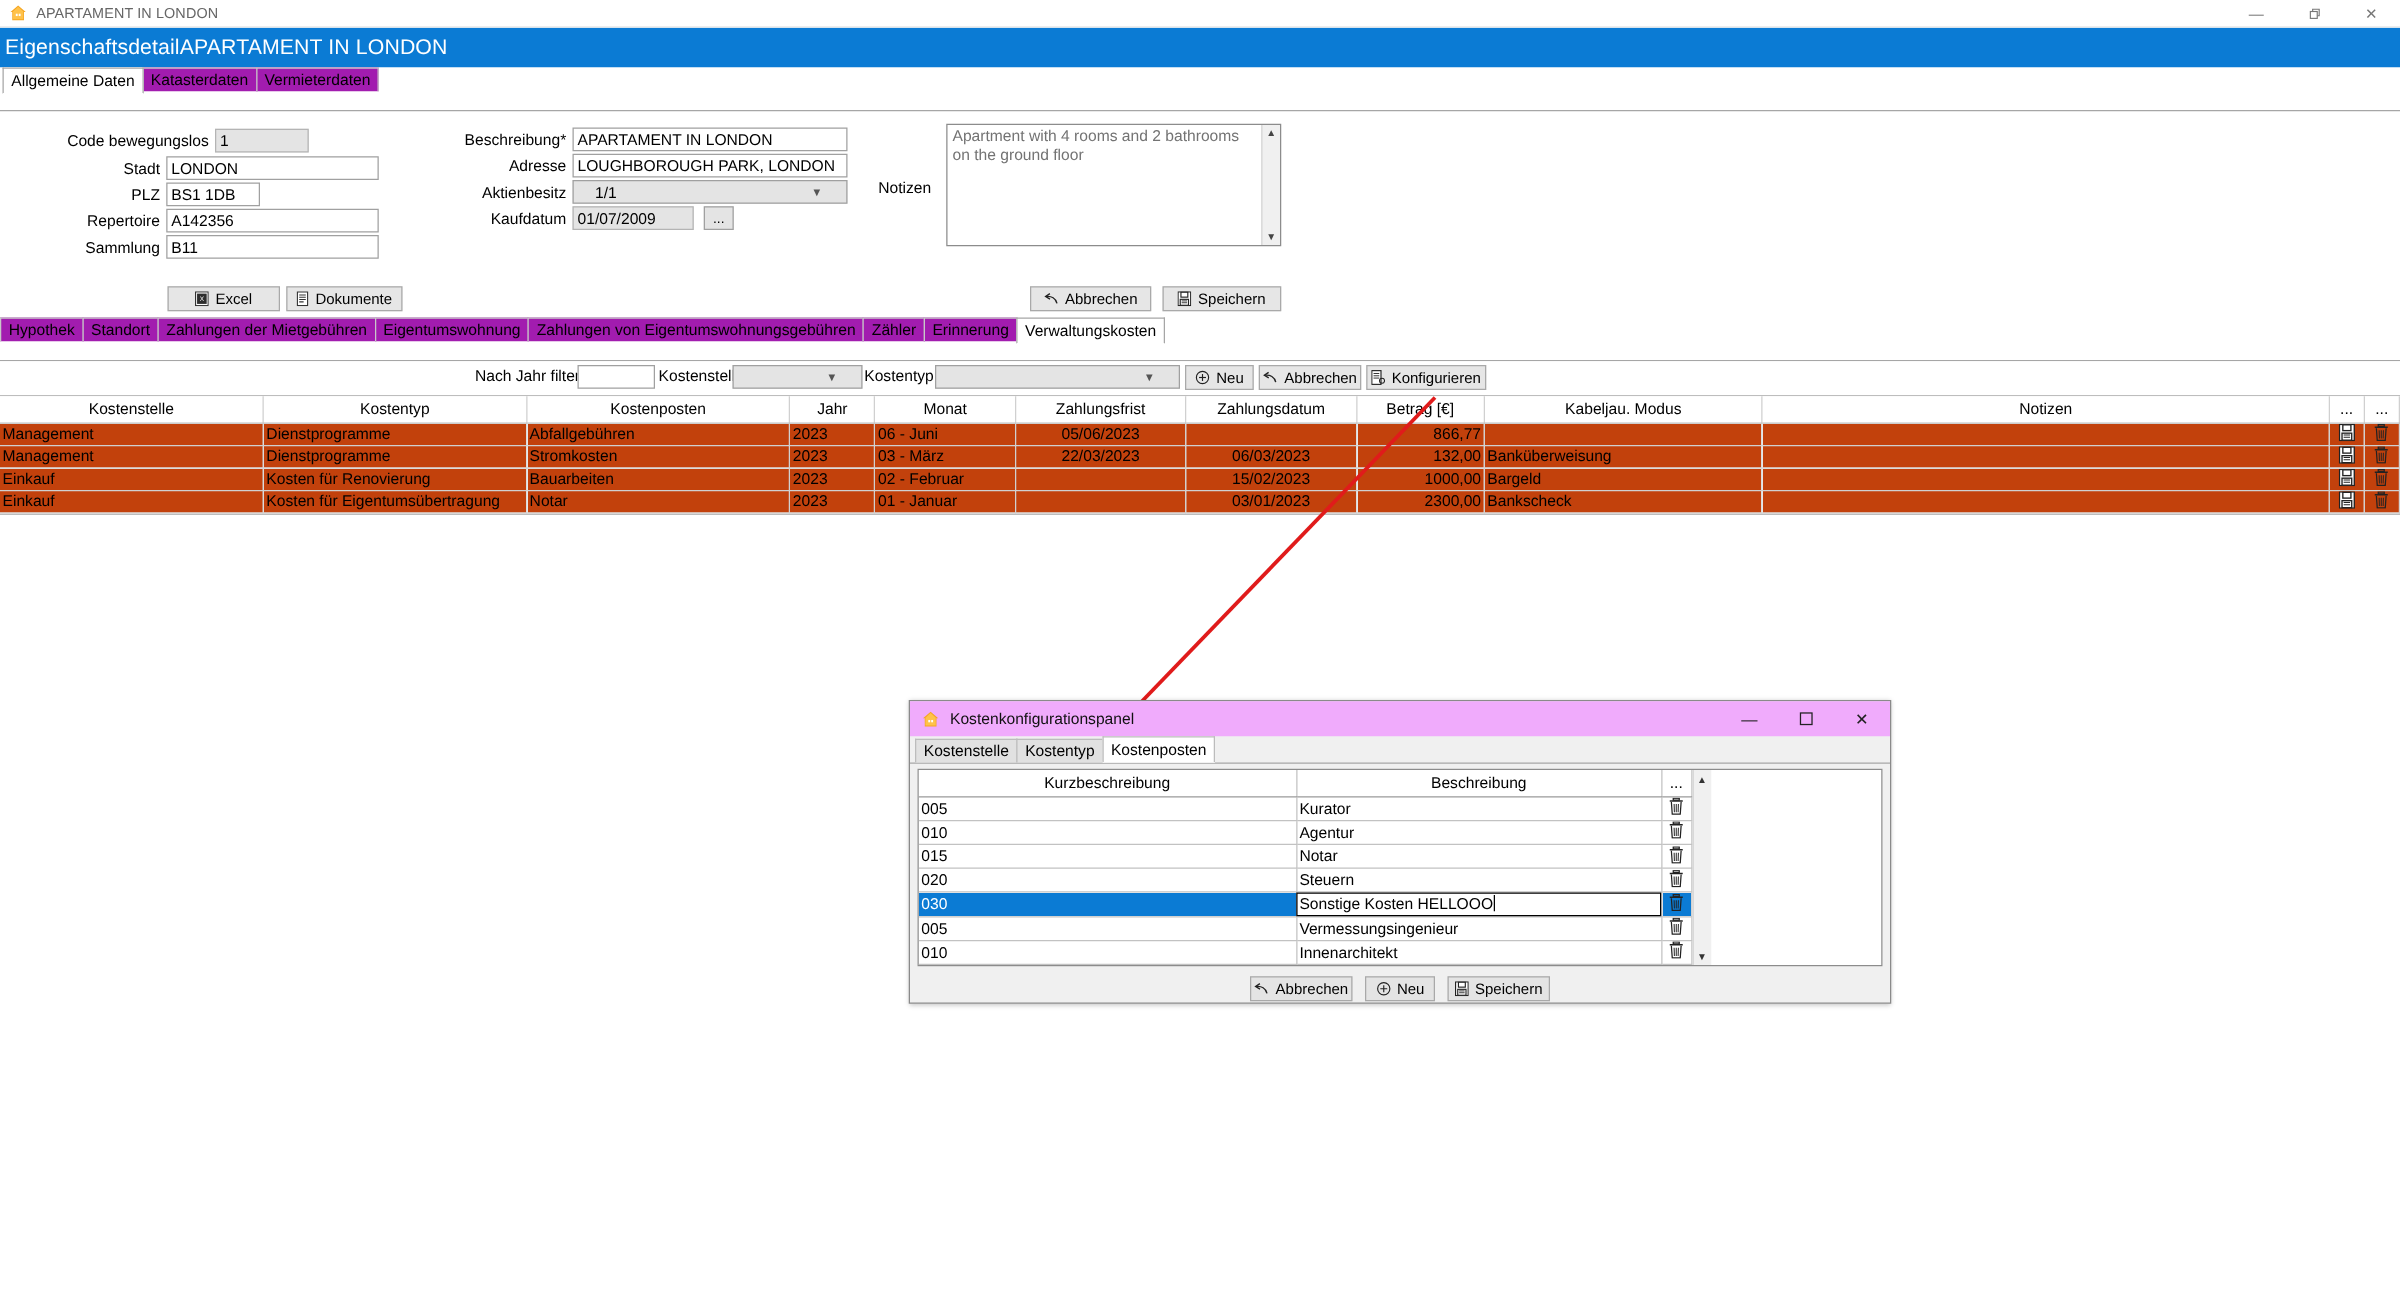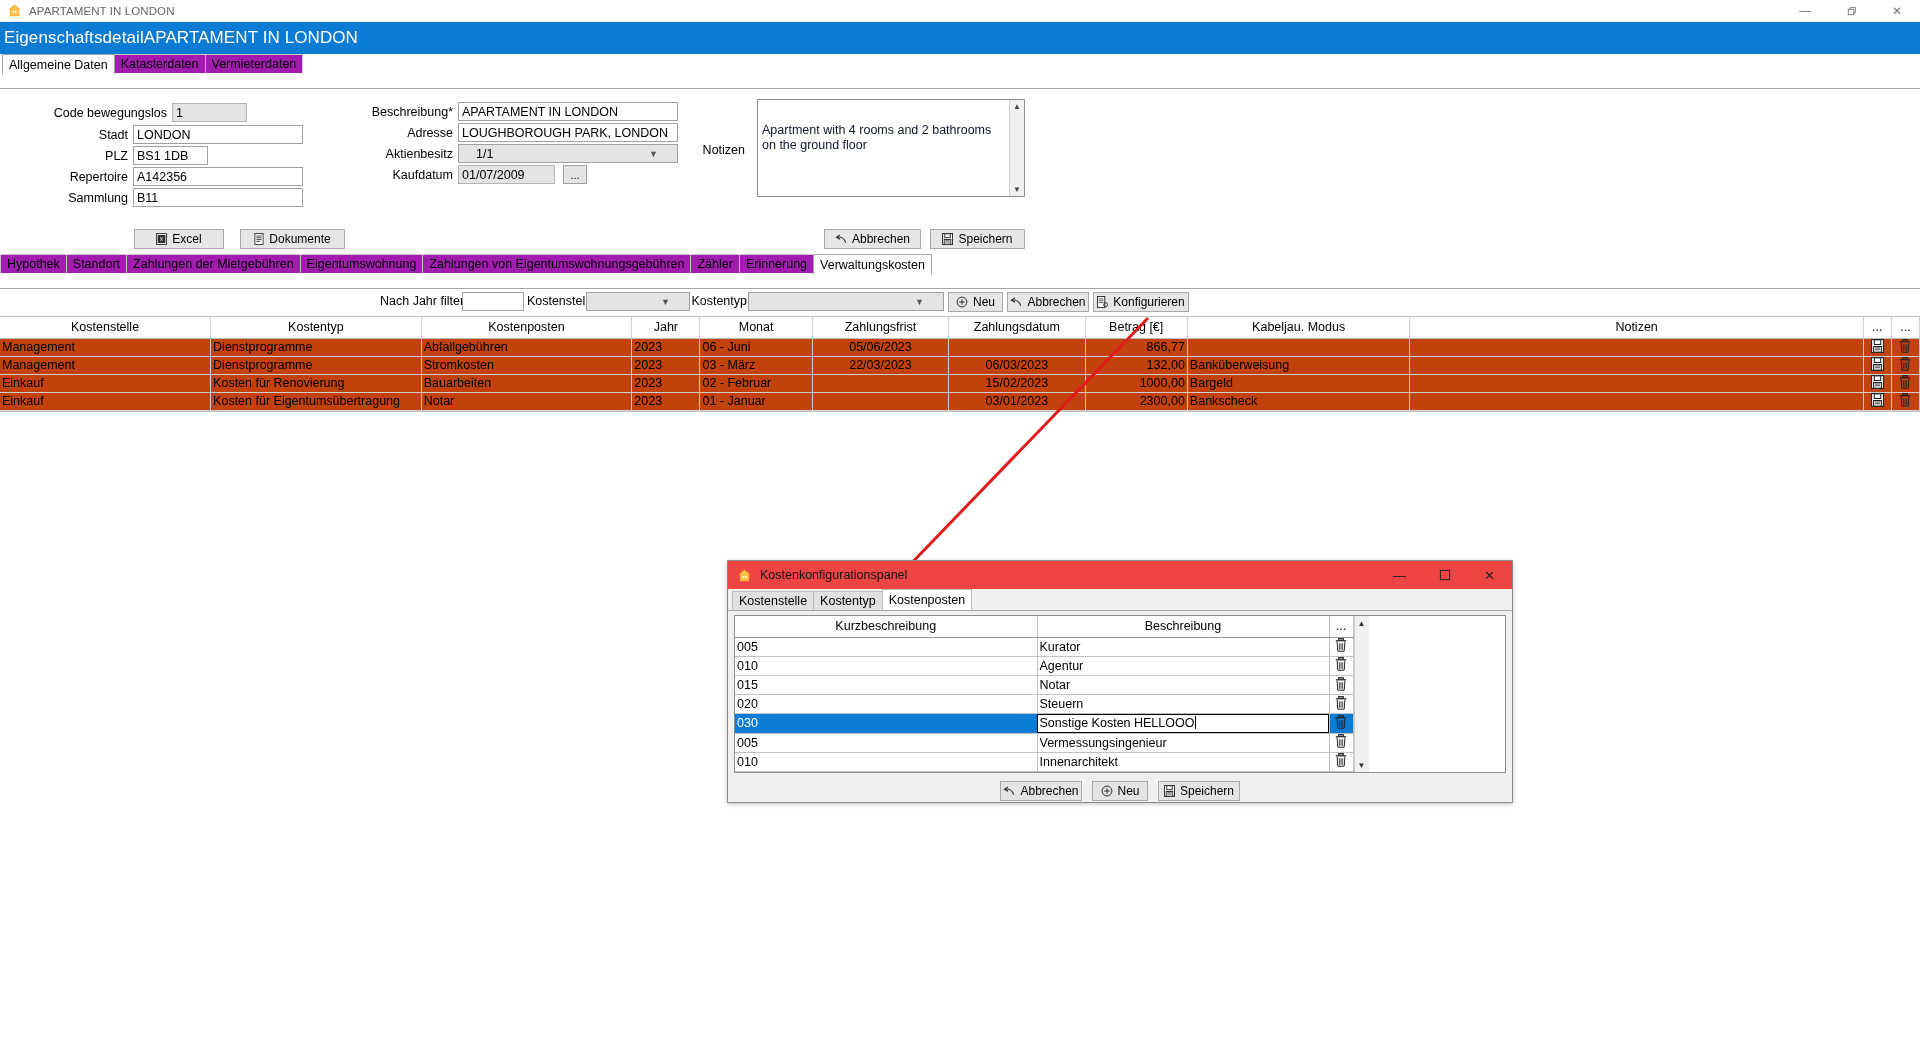--- a/index.html
+++ b/index.html
@@ -132,23 +132,22 @@
     position: absolute;
     border: 1px solid #8c8c8c;
     background: #ffffff;
     display: flex;
   }
   .notes-text {
     flex: 1;
     padding: 2px 4px;
     font-size: 12.5px;
     line-height: 15px;
-    color: #0f172a;
+    color: #737373;
     white-space: pre-wrap;
-    margin-top: 21px;
   }
   .vscroll {
     width: 15px;
     background: #f0f0f0;
     border-left: 1px solid #d4d4d4;
     display: flex; flex-direction: column; justify-content: space-between;
     align-items: center;
   }
   .vscroll .arr { font-size: 8px; color: #444; height: 13px; display:flex; align-items:center; }
 
@@ -213,21 +212,21 @@
   #dialog {
     position: absolute;
     left: 727px; top: 560px;
     width: 786px; height: 243px;
     background: #f0f0f0;
     border: 1px solid #8a8a8a;
     box-shadow: 0 1px 4px rgba(0,0,0,.25);
   }
   #dlg-titlebar {
     height: 28px;
-    background: #ef4444;
+    background: #f0abfc;
     display: flex; align-items: center;
     position: relative;
   }
   #dlg-titlebar .dlg-icon { margin-left: 9px; margin-right: 8px; display:flex; }
   #dlg-titlebar .dlg-title { font-size: 12.5px; color: #111; }
   .dlg-ctrls { position: absolute; right: 0; top: 0; height: 28px; display: flex; }
   .dlg-ctrl {
     width: 45px; height: 28px;
     display: flex; align-items: center; justify-content: center;
     font-size: 13px; color: #222;
@@ -388,21 +387,21 @@
   <div class="tbtn" style="position:absolute; left:134px; top:1px; width:90px;">
     <span class="ico">
       <svg width="11" height="12" viewBox="0 0 12 13">
         <rect x="0.5" y="0.5" width="11" height="12" fill="#fff" stroke="#333"></rect>
         <rect x="1.8" y="2" width="8.4" height="9" fill="#2e2e2e"></rect>
         <text x="6" y="8.6" font-size="5.6" fill="#fff" text-anchor="middle" font-family="Liberation Sans">X</text>
       </svg>
     </span>
     <span>Excel</span>
   </div>
-  <div class="tbtn" style="position:absolute; left:240px; top:1px; width:105px;">
+  <div class="tbtn" style="position:absolute; left:229px; top:1px; width:93px;">
     <span class="ico">
       <svg width="10" height="12" viewBox="0 0 11 13">
         <rect x="1" y="0.5" width="9" height="12" fill="#fff" stroke="#333"></rect>
         <line x1="2.6" y1="3.2" x2="8.4" y2="3.2" stroke="#333"></line>
         <line x1="2.6" y1="5.2" x2="8.4" y2="5.2" stroke="#333"></line>
         <line x1="2.6" y1="7.2" x2="8.4" y2="7.2" stroke="#333"></line>
         <line x1="2.6" y1="9.2" x2="6.5" y2="9.2" stroke="#333"></line>
       </svg>
     </span>
     <span>Dokumente</span>

